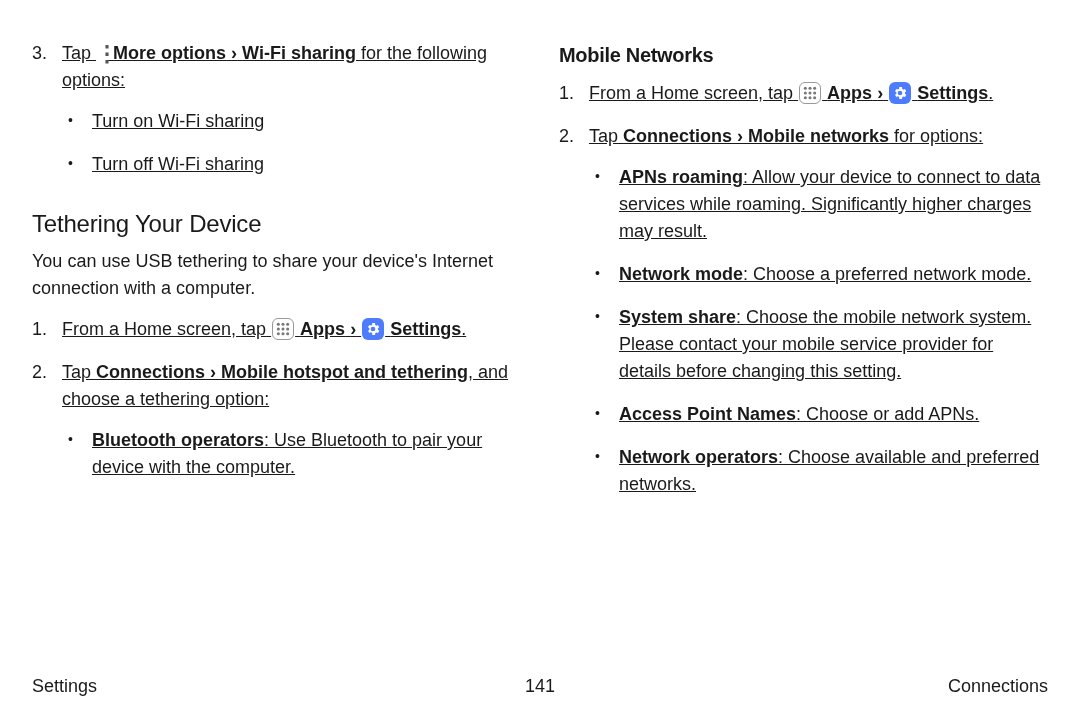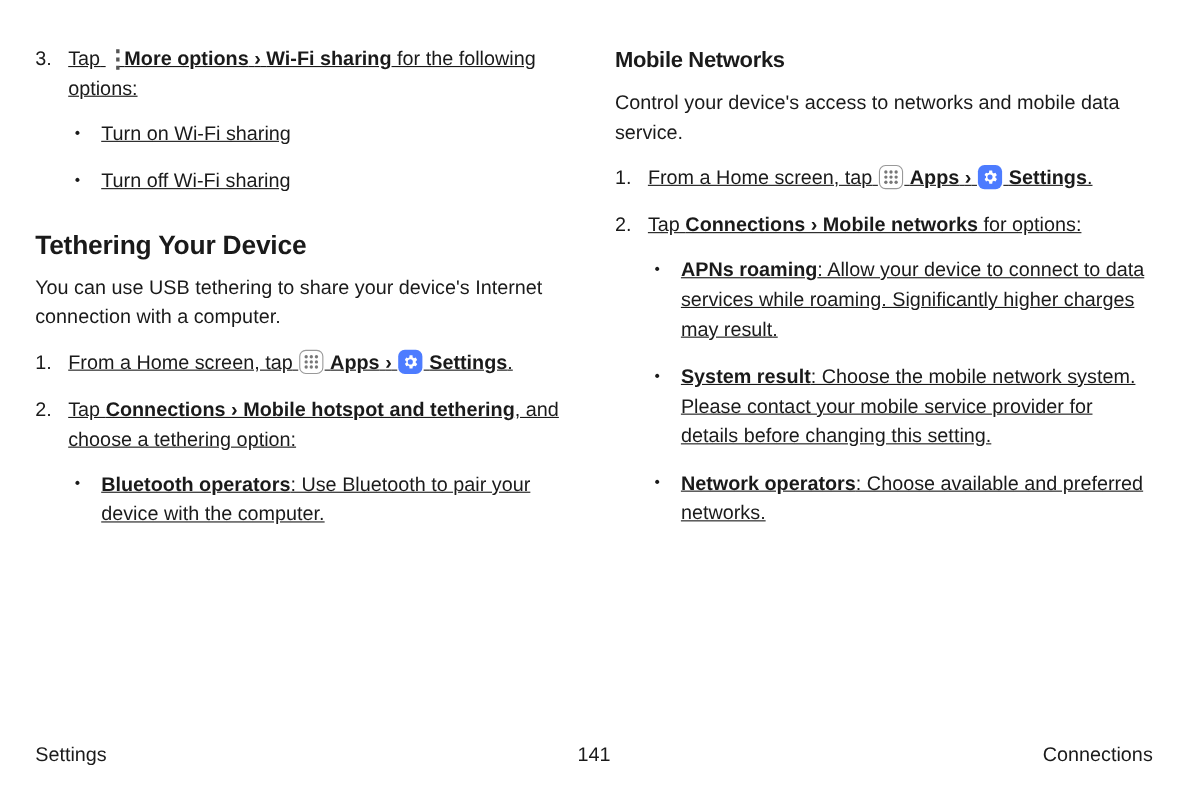--- a/index.html
+++ b/index.html
@@ -22,21 +22,21 @@
     min-width: 0;
   }
   h1 {
     font-size: 20px;
     font-weight: 700;
     margin-bottom: 10px;
     letter-spacing: -0.3px;
   }
   h2 {
     font-size: 24px;
-    font-weight: 700;
+    font-weight: 400;
     margin-top: 28px;
     margin-bottom: 6px;
     letter-spacing: -0.2px;
   }
   p.intro {
     margin-bottom: 14px;
   }
   ol {
     list-style: none;
     counter-reset: num;
@@ -179,21 +179,20 @@
         <span>Tap </span><span class="bold">Connections › Mobile hotspot and tethering</span><span>, and choose a tethering option:</span>
         <ul>
           <li><span class="bold">Bluetooth operators</span><span>: Use Bluetooth to pair your device with the computer.</span></li>
         </ul>
       </li>
     </ol>
   </div>
 
   <div class="col">
     <h1>Mobile Networks</h1>
-    <p class="intro">Control your device's access to networks and mobile data service.</p>
 
     <ol>
       <li>
         <span>From a Home screen, tap</span>
         <span class="icon icon-apps">
           <svg viewBox="0 0 12 12">
               <g fill="#777">
                 <circle cx="2" cy="2" r="1.3"></circle>
                 <circle cx="6" cy="2" r="1.3"></circle>
                 <circle cx="10" cy="2" r="1.3"></circle>
@@ -212,21 +211,23 @@
           <svg viewBox="0 0 24 24">
               <path fill="#fff" d="M19.4 13a7.5 7.5 0 000-2l2-1.6-2-3.4-2.4 1a7.5 7.5 0 00-1.7-1L15 3h-4l-.4 2.9a7.5 7.5 0 00-1.7 1l-2.4-1-2 3.4L6.6 11a7.5 7.5 0 000 2l-2 1.6 2 3.4 2.4-1a7.5 7.5 0 001.7 1L11 21h4l.4-2.9a7.5 7.5 0 001.7-1l2.4 1 2-3.4zM12 15.5A3.5 3.5 0 1115.5 12 3.5 3.5 0 0112 15.5z"></path>
             </svg>
         </span>
         <span class="bold">Settings</span><span>.</span>
       </li>
       <li>
         <span>Tap </span><span class="bold">Connections › Mobile networks</span><span> for options:</span>
         <ul>
           <li><span class="bold">APNs roaming</span><span>: Allow your device to connect to data services while roaming. Significantly higher charges may result.</span></li>
-          <li><span class="bold">System result</span><span>: Choose the mobile network system. Please contact your mobile service provider for details before changing this setting.</span></li>
+          <li><span class="bold">Network mode</span><span>: Choose a preferred network mode.</span></li>
+          <li><span class="bold">System share</span><span>: Choose the mobile network system. Please contact your mobile service provider for details before changing this setting.</span></li>
+          <li><span class="bold">Access Point Names</span><span>: Choose or add APNs.</span></li>
           <li><span class="bold">Network operators</span><span>: Choose available and preferred networks.</span></li>
         </ul>
       </li>
     </ol>
   </div>
 </div>
 
 <div class="footer">
   <span>Settings</span>
   <span class="center">141</span>

